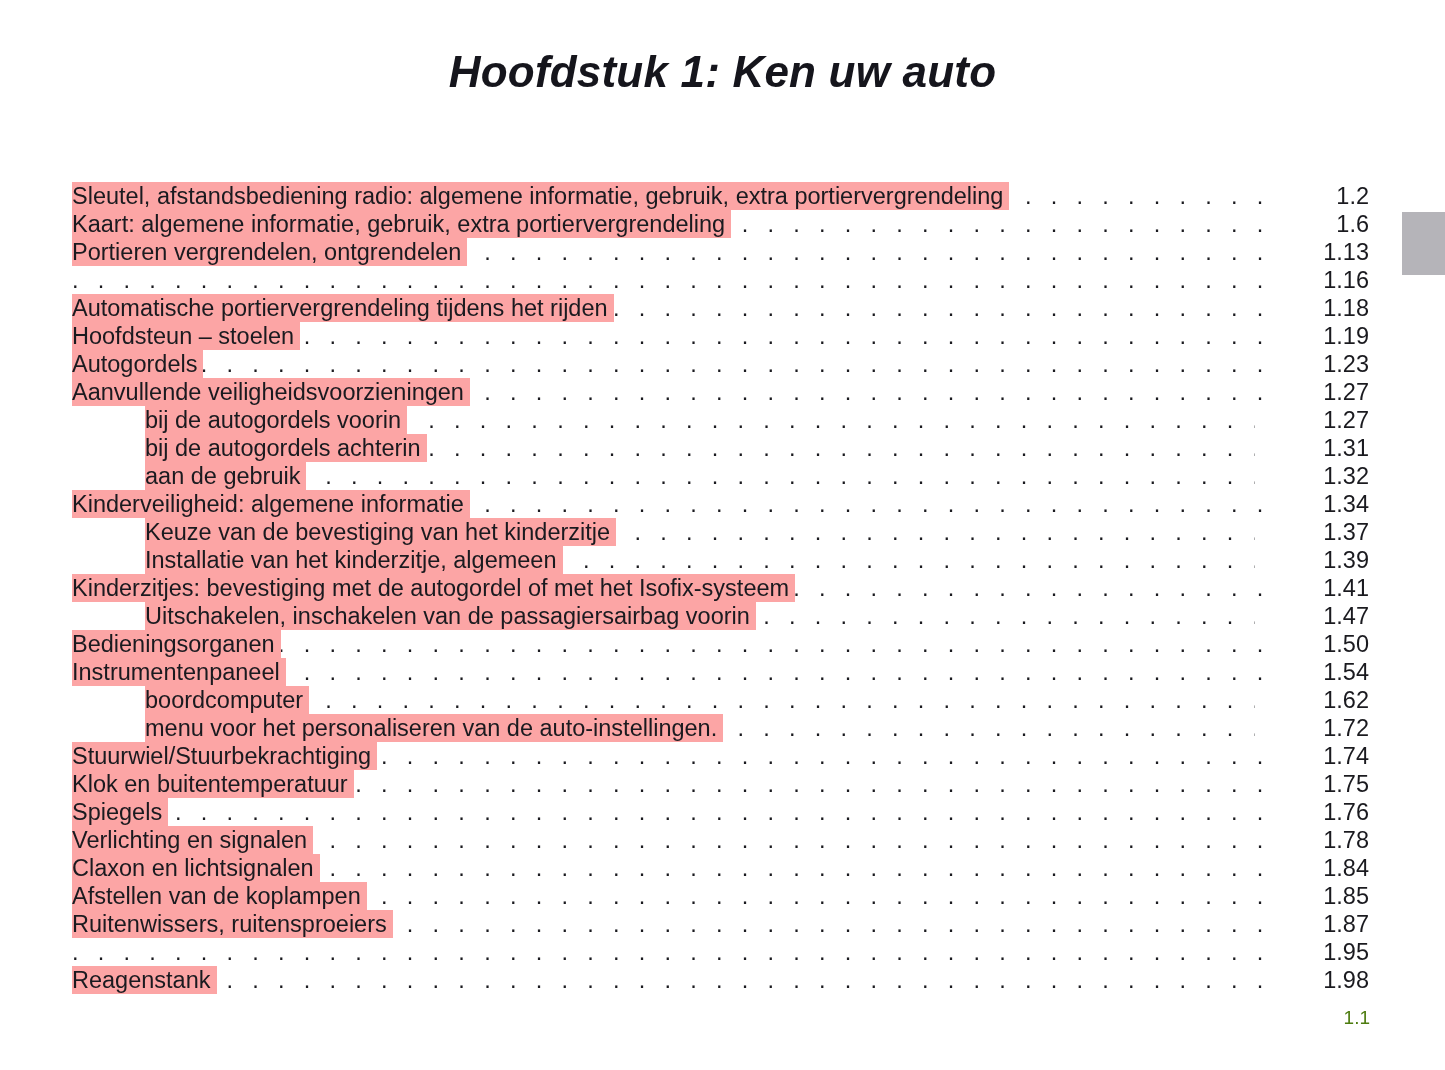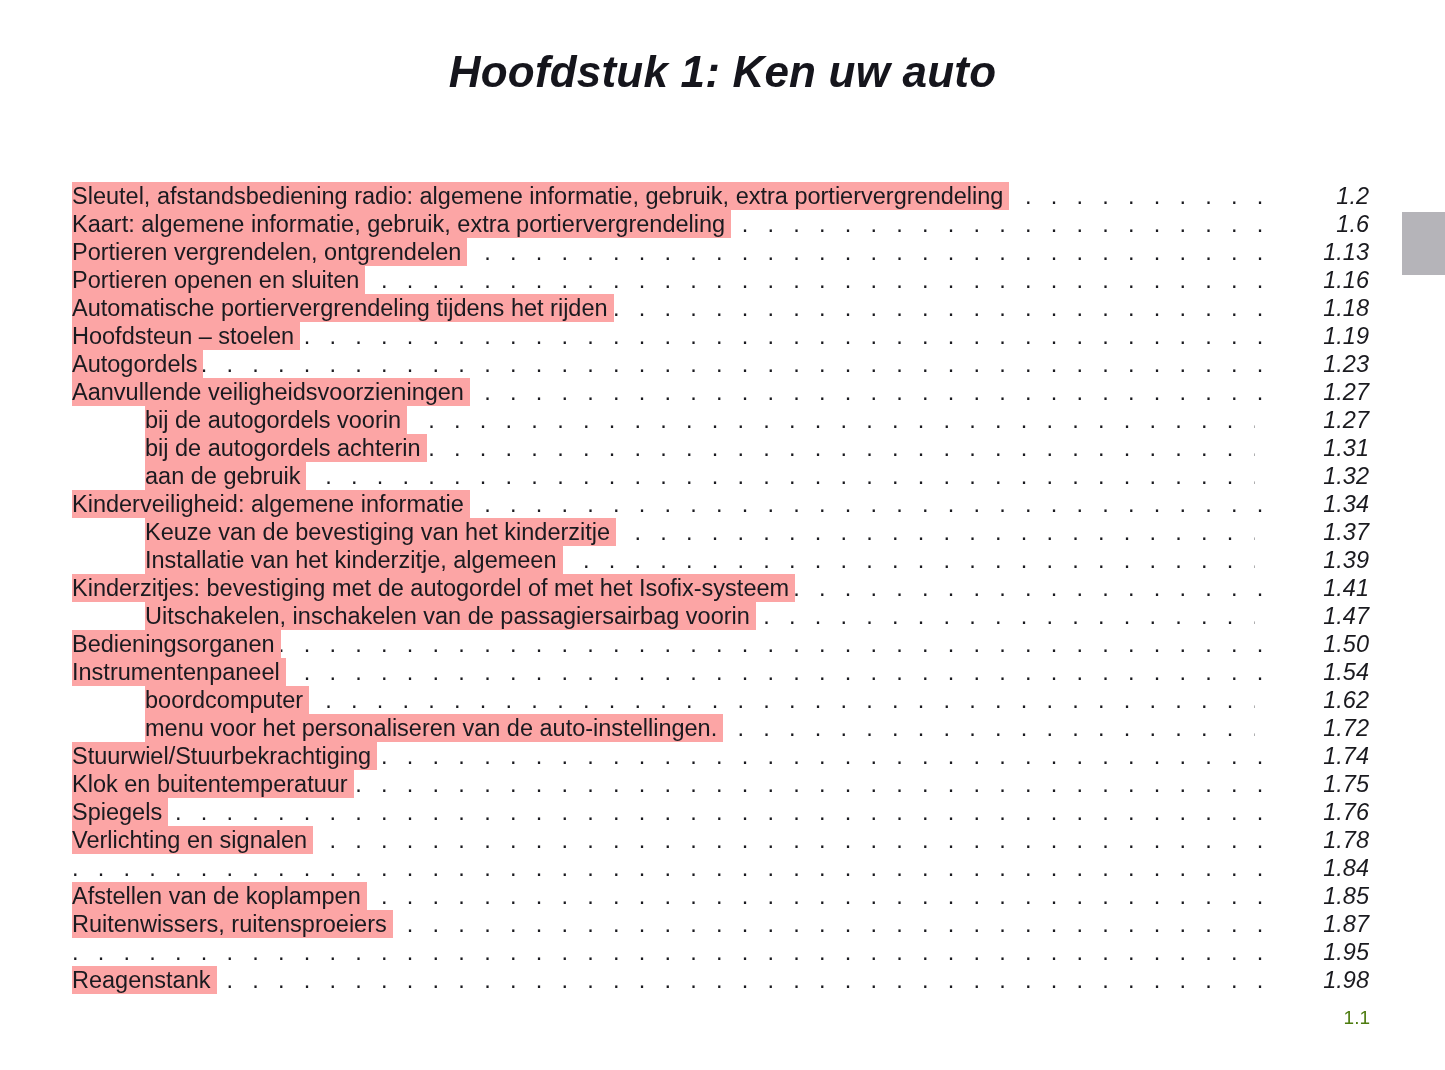--- a/index.html
+++ b/index.html
@@ -23,21 +23,21 @@
     .row .label {
       position: absolute; left: 0; top: 0; background: #fca5a5; padding-right: 6px; z-index: 2;
     }
     .row.sub .label { left: 73px; }
     .row .leader {
       position: absolute; top: 0; left: 0; width: 1212px; height: 28px; overflow: hidden;
       z-index: 1; letter-spacing: 6.35px; color: #1a1a1f;
     }
     .row.sub .leader { left: 73px; width: 1110px; }
     .row .page {
-      position: absolute; right: 0; top: 0; text-align: center; z-index: 2; font-style: italic;
+      position: absolute; right: 0; top: 0; text-align: center; z-index: 2;
     }
     .tab-marker {
       position: absolute; left: 1402px; top: 212px; width: 43px; height: 63px;
       background: #b5b4b9;
     }
     .footer-page {
       position: absolute; right: 75px; top: 1007px; font-size: 19px; color: #4d7c0f;
     }
   </style>
 </head>
@@ -58,21 +58,20 @@
       <span class="label">Kaart: algemene informatie, gebruik, extra portiervergrendeling</span>
       <span class="page">1.6</span>
     </div>
     <div class="row">
       <span class="leader">. . . . . . . . . . . . . . . . . . . . . . . . . . . . . . . . . . . . . . . . . . . . . . . . . . . . . . . . . . . . . . . . . . . . . . . . . . . . . . . . . . . . . . . . . . . . . . . . . . . . . . . . . . . . . . . . . . . . . . . . . . . . . . . . . . . . . .</span>
       <span class="label">Portieren vergrendelen, ontgrendelen</span>
       <span class="page">1.13</span>
     </div>
     <div class="row">
       <span class="leader">. . . . . . . . . . . . . . . . . . . . . . . . . . . . . . . . . . . . . . . . . . . . . . . . . . . . . . . . . . . . . . . . . . . . . . . . . . . . . . . . . . . . . . . . . . . . . . . . . . . . . . . . . . . . . . . . . . . . . . . . . . . . . . . . . . . . . .</span>
-      <span class="label">Portieren openen en sluiten</span>
       <span class="page">1.16</span>
     </div>
     <div class="row">
       <span class="leader">. . . . . . . . . . . . . . . . . . . . . . . . . . . . . . . . . . . . . . . . . . . . . . . . . . . . . . . . . . . . . . . . . . . . . . . . . . . . . . . . . . . . . . . . . . . . . . . . . . . . . . . . . . . . . . . . . . . . . . . . . . . . . . . . . . . . . .</span>
       <span class="label">Automatische portiervergrendeling tijdens het rijden</span>
       <span class="page">1.18</span>
     </div>
     <div class="row">
       <span class="leader">. . . . . . . . . . . . . . . . . . . . . . . . . . . . . . . . . . . . . . . . . . . . . . . . . . . . . . . . . . . . . . . . . . . . . . . . . . . . . . . . . . . . . . . . . . . . . . . . . . . . . . . . . . . . . . . . . . . . . . . . . . . . . . . . . . . . . .</span>
       <span class="label">Hoofdsteun – stoelen</span>
@@ -163,20 +162,21 @@
       <span class="label">Spiegels</span>
       <span class="page">1.76</span>
     </div>
     <div class="row">
       <span class="leader">. . . . . . . . . . . . . . . . . . . . . . . . . . . . . . . . . . . . . . . . . . . . . . . . . . . . . . . . . . . . . . . . . . . . . . . . . . . . . . . . . . . . . . . . . . . . . . . . . . . . . . . . . . . . . . . . . . . . . . . . . . . . . . . . . . . . . .</span>
       <span class="label">Verlichting en signalen</span>
       <span class="page">1.78</span>
     </div>
     <div class="row">
       <span class="leader">. . . . . . . . . . . . . . . . . . . . . . . . . . . . . . . . . . . . . . . . . . . . . . . . . . . . . . . . . . . . . . . . . . . . . . . . . . . . . . . . . . . . . . . . . . . . . . . . . . . . . . . . . . . . . . . . . . . . . . . . . . . . . . . . . . . . . .</span>
+      <span class="label">Claxon en lichtsignalen</span>
       <span class="page">1.84</span>
     </div>
     <div class="row">
       <span class="leader">. . . . . . . . . . . . . . . . . . . . . . . . . . . . . . . . . . . . . . . . . . . . . . . . . . . . . . . . . . . . . . . . . . . . . . . . . . . . . . . . . . . . . . . . . . . . . . . . . . . . . . . . . . . . . . . . . . . . . . . . . . . . . . . . . . . . . .</span>
       <span class="label">Afstellen van de koplampen</span>
       <span class="page">1.85</span>
     </div>
     <div class="row">
       <span class="leader">. . . . . . . . . . . . . . . . . . . . . . . . . . . . . . . . . . . . . . . . . . . . . . . . . . . . . . . . . . . . . . . . . . . . . . . . . . . . . . . . . . . . . . . . . . . . . . . . . . . . . . . . . . . . . . . . . . . . . . . . . . . . . . . . . . . . . .</span>
       <span class="label">Ruitenwissers, ruitensproeiers</span>

